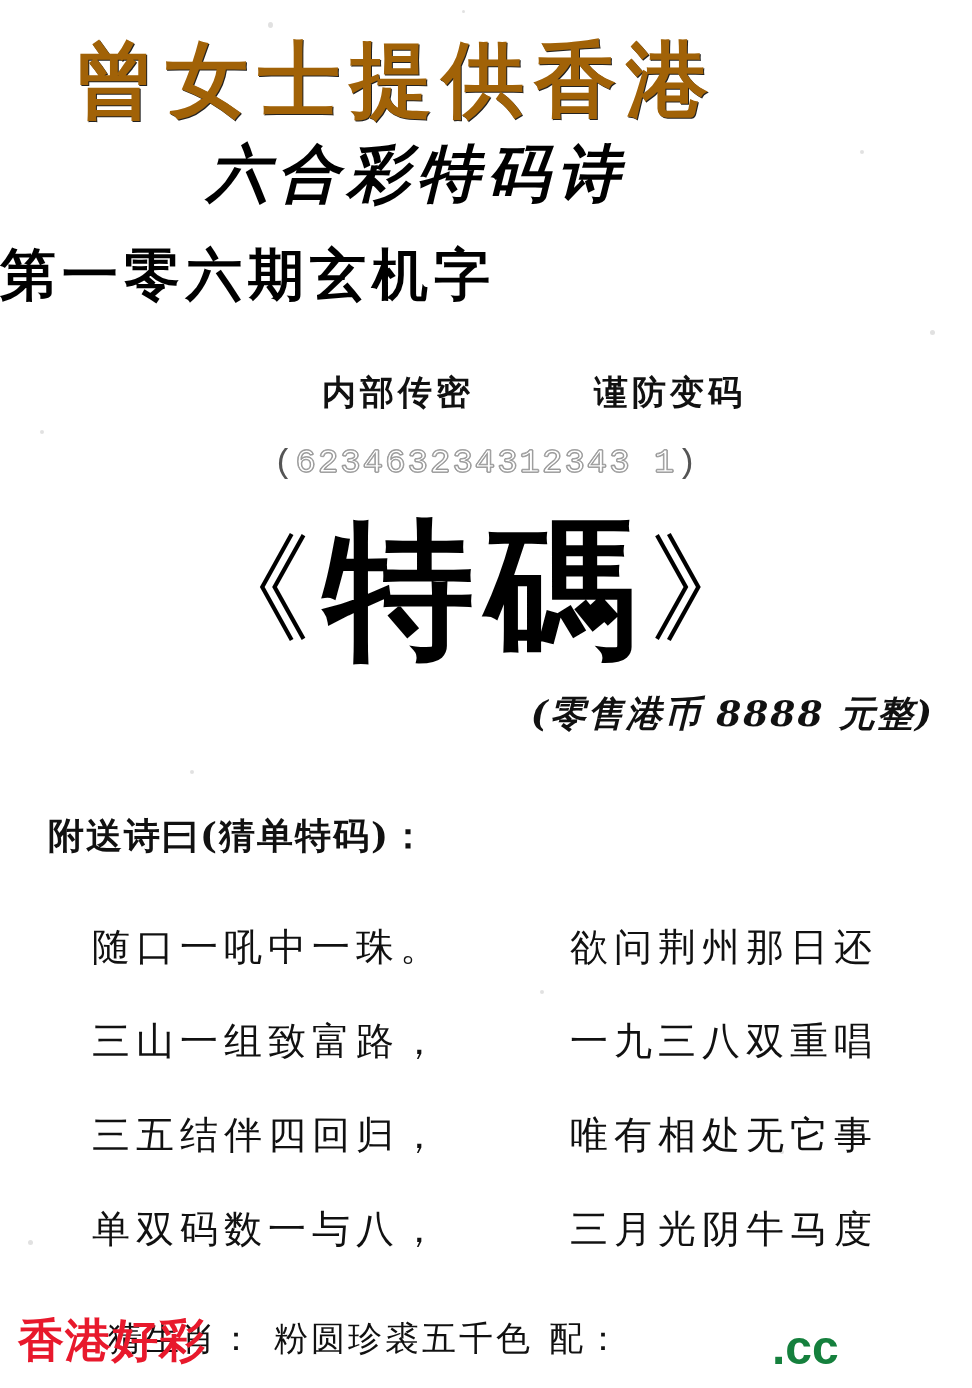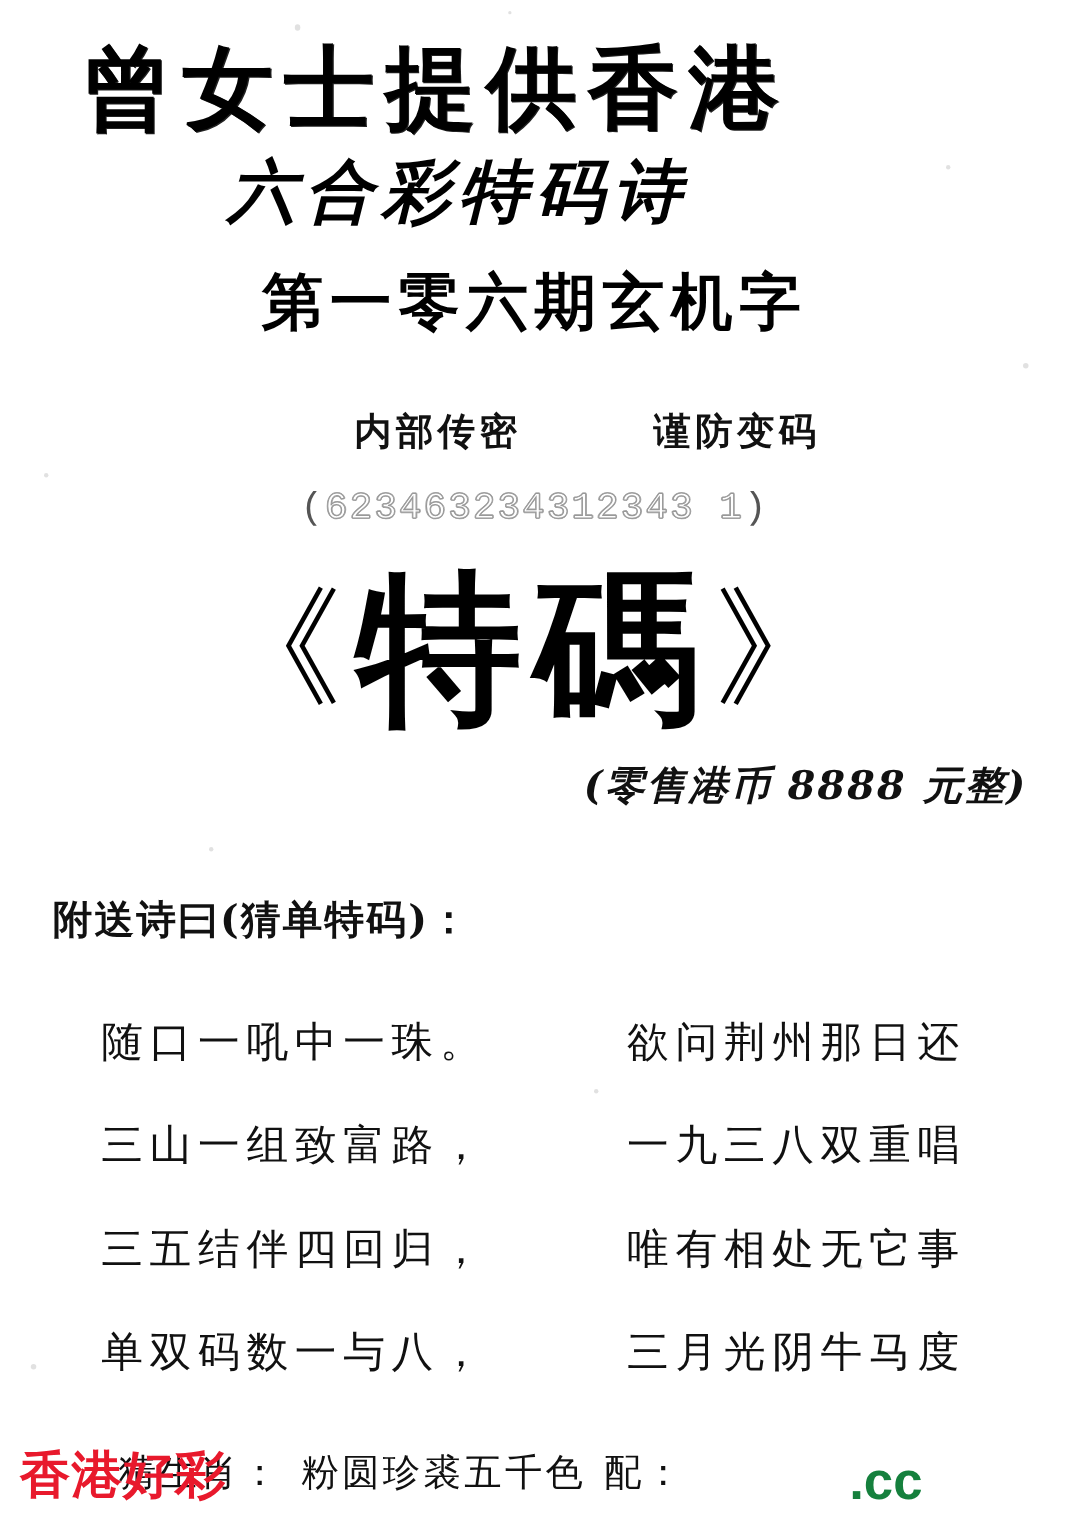--- a/index.html
+++ b/index.html
@@ -27,41 +27,40 @@
   .title1 {
     position: absolute;
     top: 26px;
     left: 0;
     width: 792px;
     text-align: center;
     font-size: 82px;
     font-weight: 700;
     letter-spacing: 10px;
     font-family: "DejaVu Serif", serif;
-    color: #000000;
+    color: #a16207;
     text-shadow: 1px 1px 0 #222;
   }
   .title2 {
     position: absolute;
     top: 132px;
     left: 0;
     width: 834px;
     text-align: center;
     font-size: 62px;
     font-weight: 700;
     letter-spacing: 8px;
     font-style: italic;
     color: #000;
   }
   .title3 {
     position: absolute;
     top: 238px;
     left: 0;
     width: 972px;
-    text-align: center;
     font-size: 56px;
     font-weight: 700;
     letter-spacing: 6px;
     color: #000;
   }
 
   .subrow {
     position: absolute;
     top: 370px;
     left: 0;

